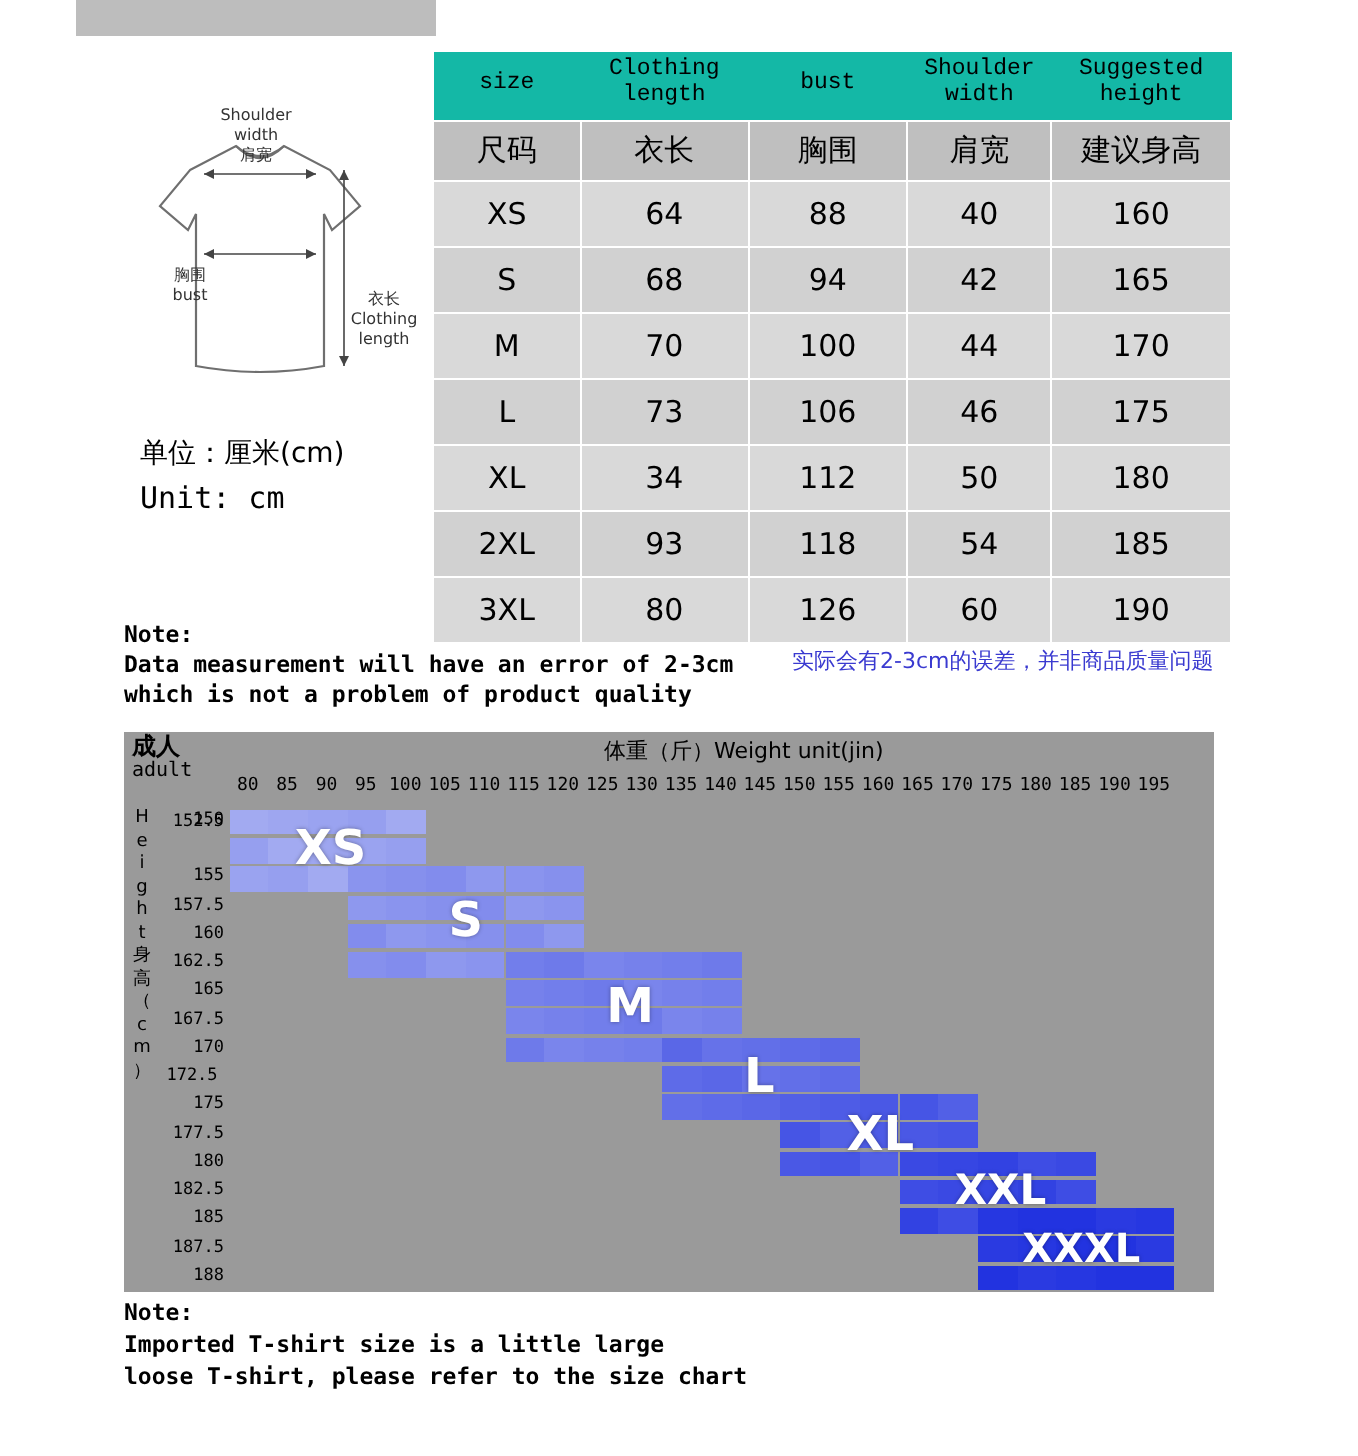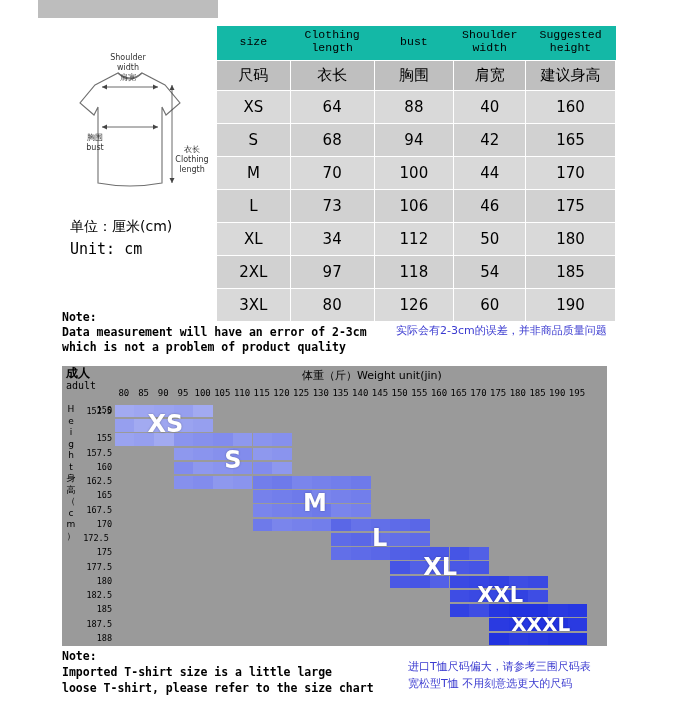--- a/index.html
+++ b/index.html
@@ -350,21 +350,21 @@
         </tr>
         <tr>
           <td>XL</td>
           <td>34</td>
           <td>112</td>
           <td>50</td>
           <td>180</td>
         </tr>
         <tr>
           <td>2XL</td>
-          <td>97</td>
+          <td>93</td>
           <td>118</td>
           <td>54</td>
           <td>185</td>
         </tr>
         <tr>
           <td>3XL</td>
           <td>80</td>
           <td>126</td>
           <td>60</td>
           <td>190</td>
@@ -579,18 +579,14 @@
         <div class="cell" style="left: 453.7px; top: 228.565px; height: 12.6353px; background: rgb(34, 51, 224);"></div>
         <div class="szlabel" style="font-size: 20px; left: 397.15px; top: 208.247px;">XXXL</div>
       </div>
   </div>
 
   <div class="bnote-en">
     <div>Note:</div>
     <div>Imported T-shirt size is a little large</div>
     <div>loose T-shirt, please refer to the size chart</div>
   </div>
-  <div class="bnote-cn">
-    <div>进口T恤尺码偏大，请参考三围尺码表</div>
-    <div>宽松型T恤 不用刻意选更大的尺码</div>
-  </div>
 
 </div>
 
 </body></html>

